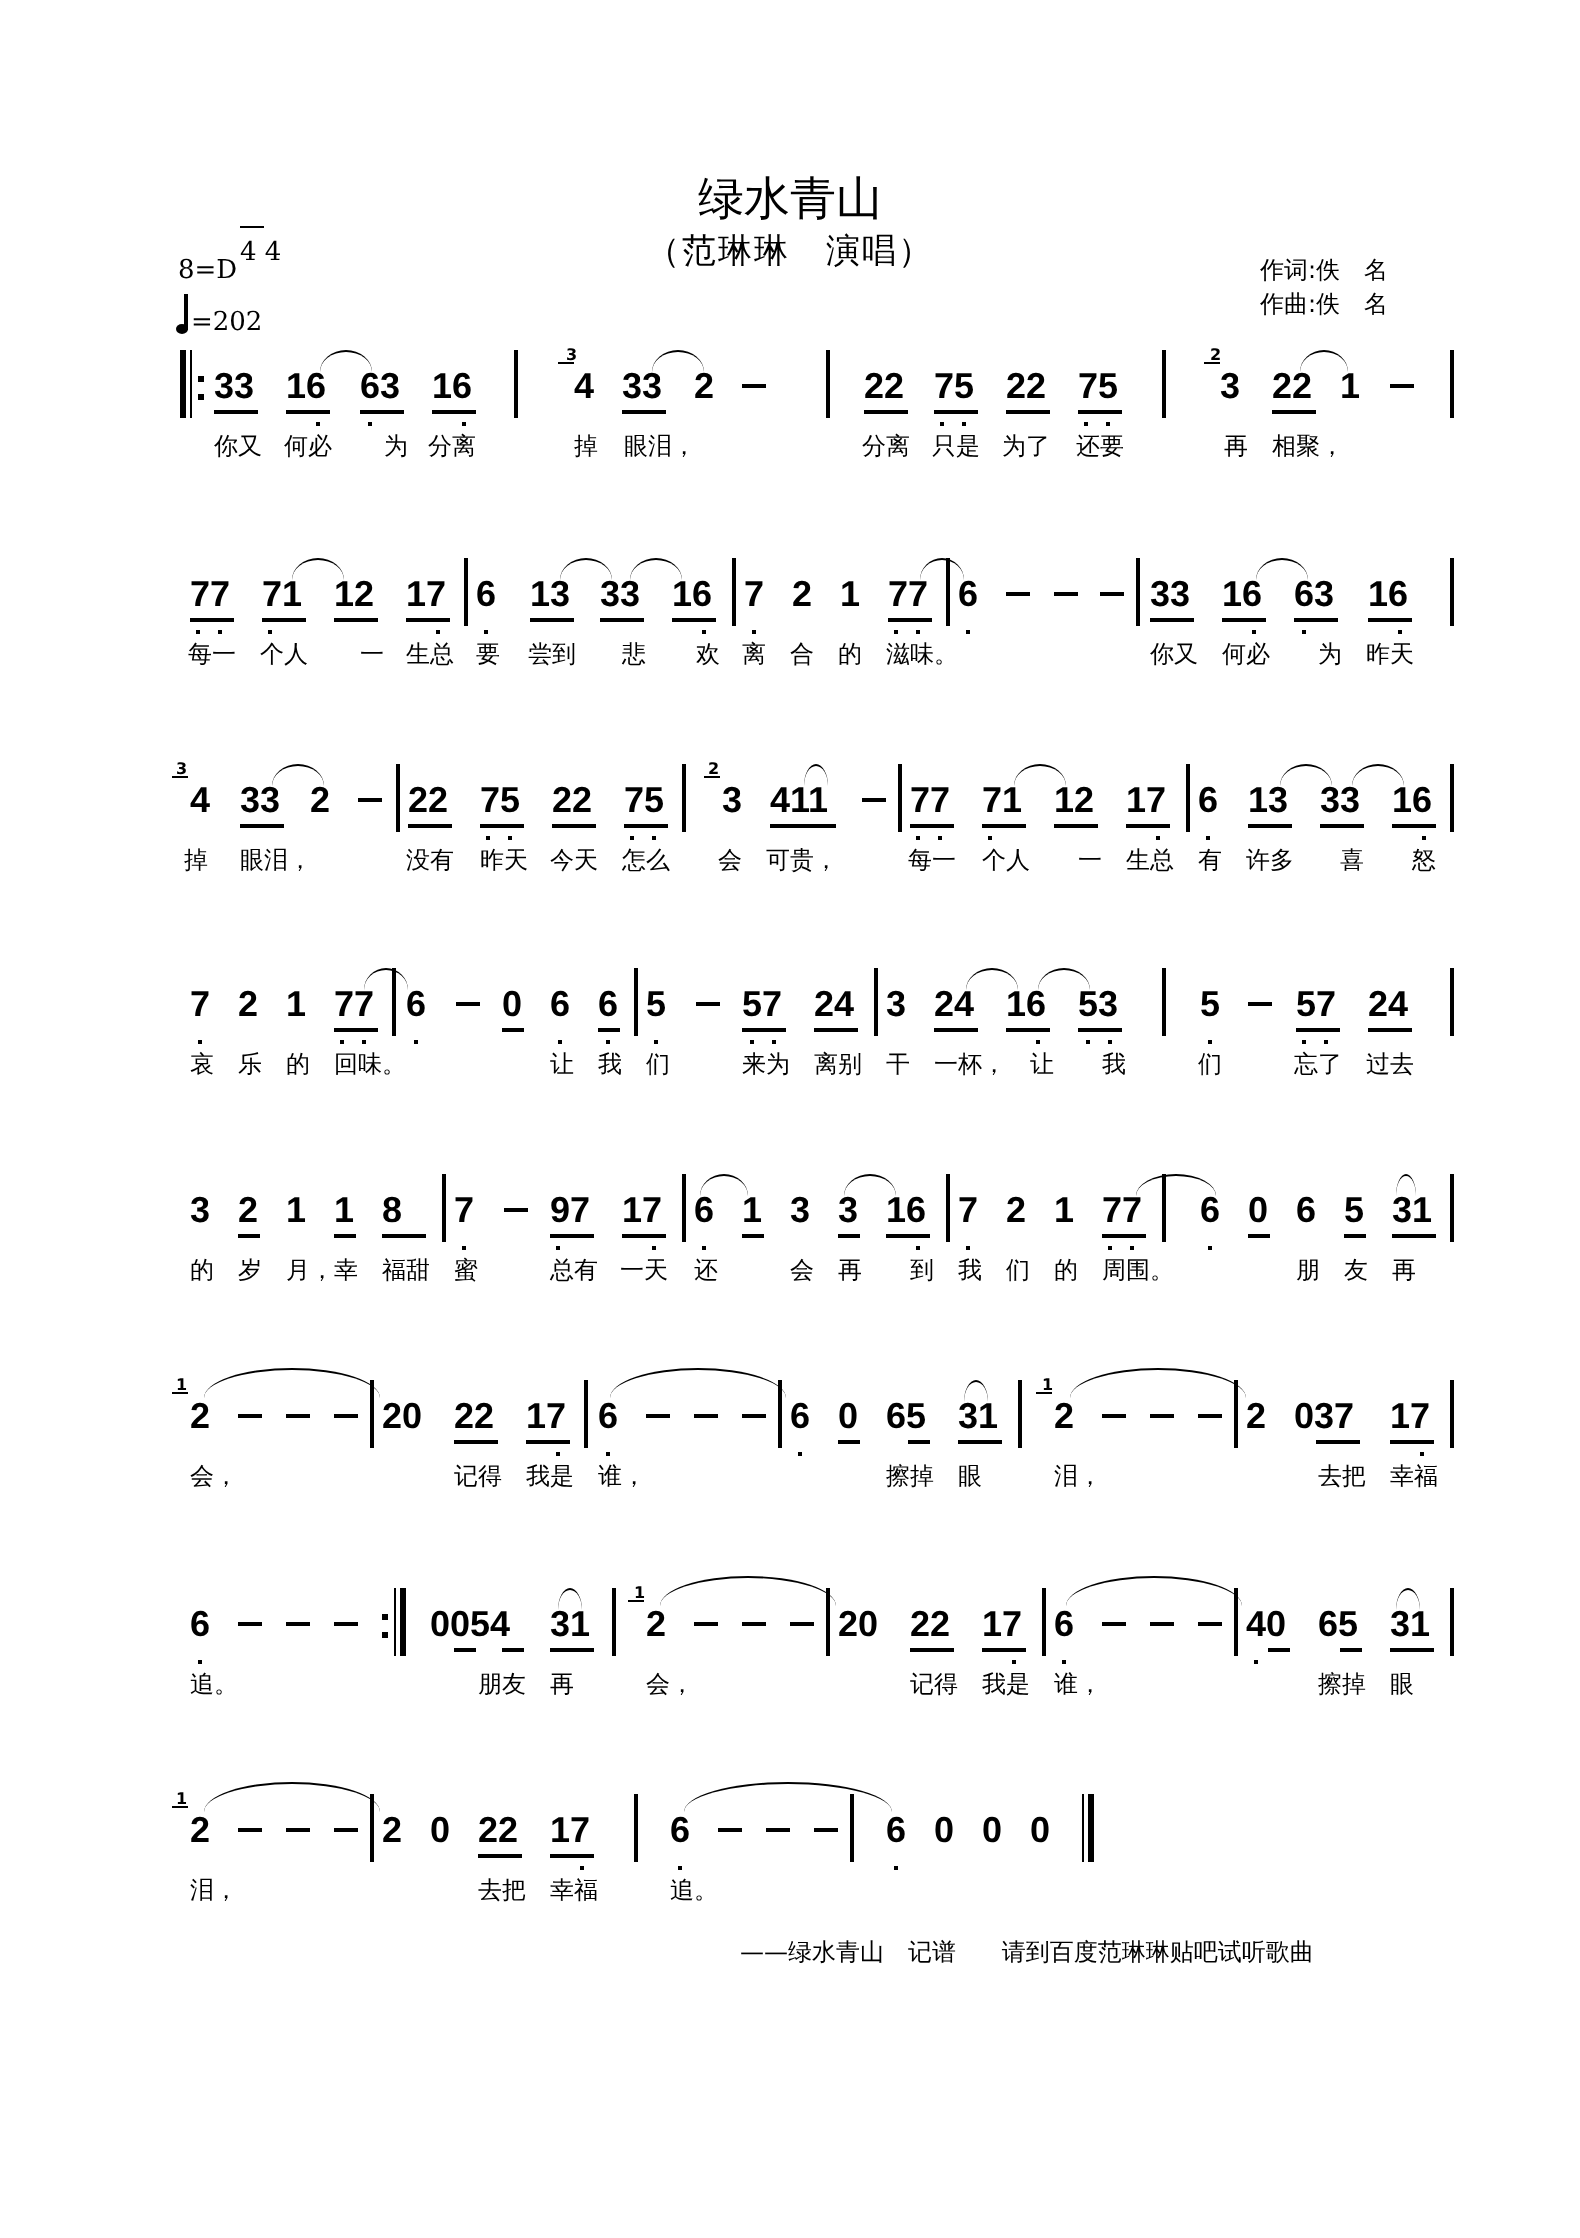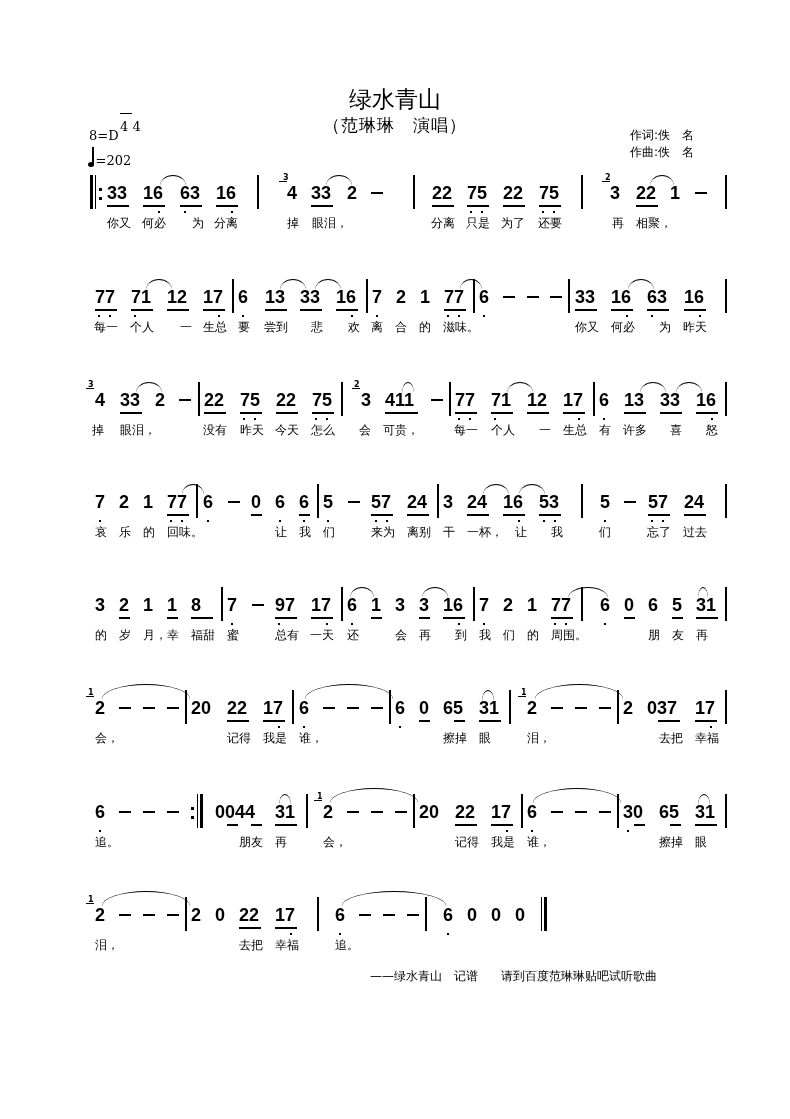--- a/index.html
+++ b/index.html
@@ -477,21 +477,21 @@
 <div class="line" style="top:802px;">
   <span class="sym" style="left:95px;">6</span>
   <div class="dot" style="left:99px;"></div>
   <div class="dash" style="left:119px;"></div>
   <div class="dash" style="left:143px;"></div>
   <div class="dash" style="left:167px;"></div>
   <div class="rep-dot" style="left:191px;top:5px;"></div>
   <div class="rep-dot" style="left:191px;top:14px;"></div>
   <div class="bar" style="left:197px;width:1px;"></div>
   <div class="bar" style="left:200px;width:2.5px;"></div>
-  <span class="sym" style="left:215px;">0044</span>
+  <span class="sym" style="left:215px;">0054</span>
   <div class="u1" style="left:227px;width:11px;"></div>
   <div class="u1" style="left:251px;width:11px;"></div>
   <div class="slur" style="left:279px;width:12px;"></div>
   <span class="sym" style="left:275px;">31</span>
   <div class="u1" style="left:275px;width:22px;"></div>
   <div class="bar" style="left:306px;"></div>
   <span class="grace" style="left:317px;">1</span>
   <div class="gline" style="left:314px;top:-2px;width:8px;"></div>
   <span class="sym" style="left:323px;">2</span>
   <div class="slur" style="left:330px;width:88px;height:14px;top:-14px;"></div>
@@ -506,21 +506,21 @@
   <div class="u1" style="left:491px;width:22px;"></div>
   <div class="dot" style="left:506px;"></div>
   <div class="bar" style="left:521px;"></div>
   <span class="sym" style="left:527px;">6</span>
   <div class="dot" style="left:531px;"></div>
   <div class="slur" style="left:533px;width:88px;height:14px;top:-14px;"></div>
   <div class="dash" style="left:551px;"></div>
   <div class="dash" style="left:575px;"></div>
   <div class="dash" style="left:599px;"></div>
   <div class="bar" style="left:617px;"></div>
-  <span class="sym" style="left:623px;">30</span>
+  <span class="sym" style="left:623px;">40</span>
   <div class="dot" style="left:627px;"></div>
   <div class="u1" style="left:634px;width:11px;"></div>
   <span class="sym" style="left:659px;">65</span>
   <div class="u1" style="left:670px;width:11px;"></div>
   <div class="slur" style="left:698px;width:12px;"></div>
   <span class="sym" style="left:695px;">31</span>
   <div class="u1" style="left:695px;width:22px;"></div>
   <div class="bar" style="left:725px;"></div>
 
   <span class="lyr" style="left:95px;">追。</span>

